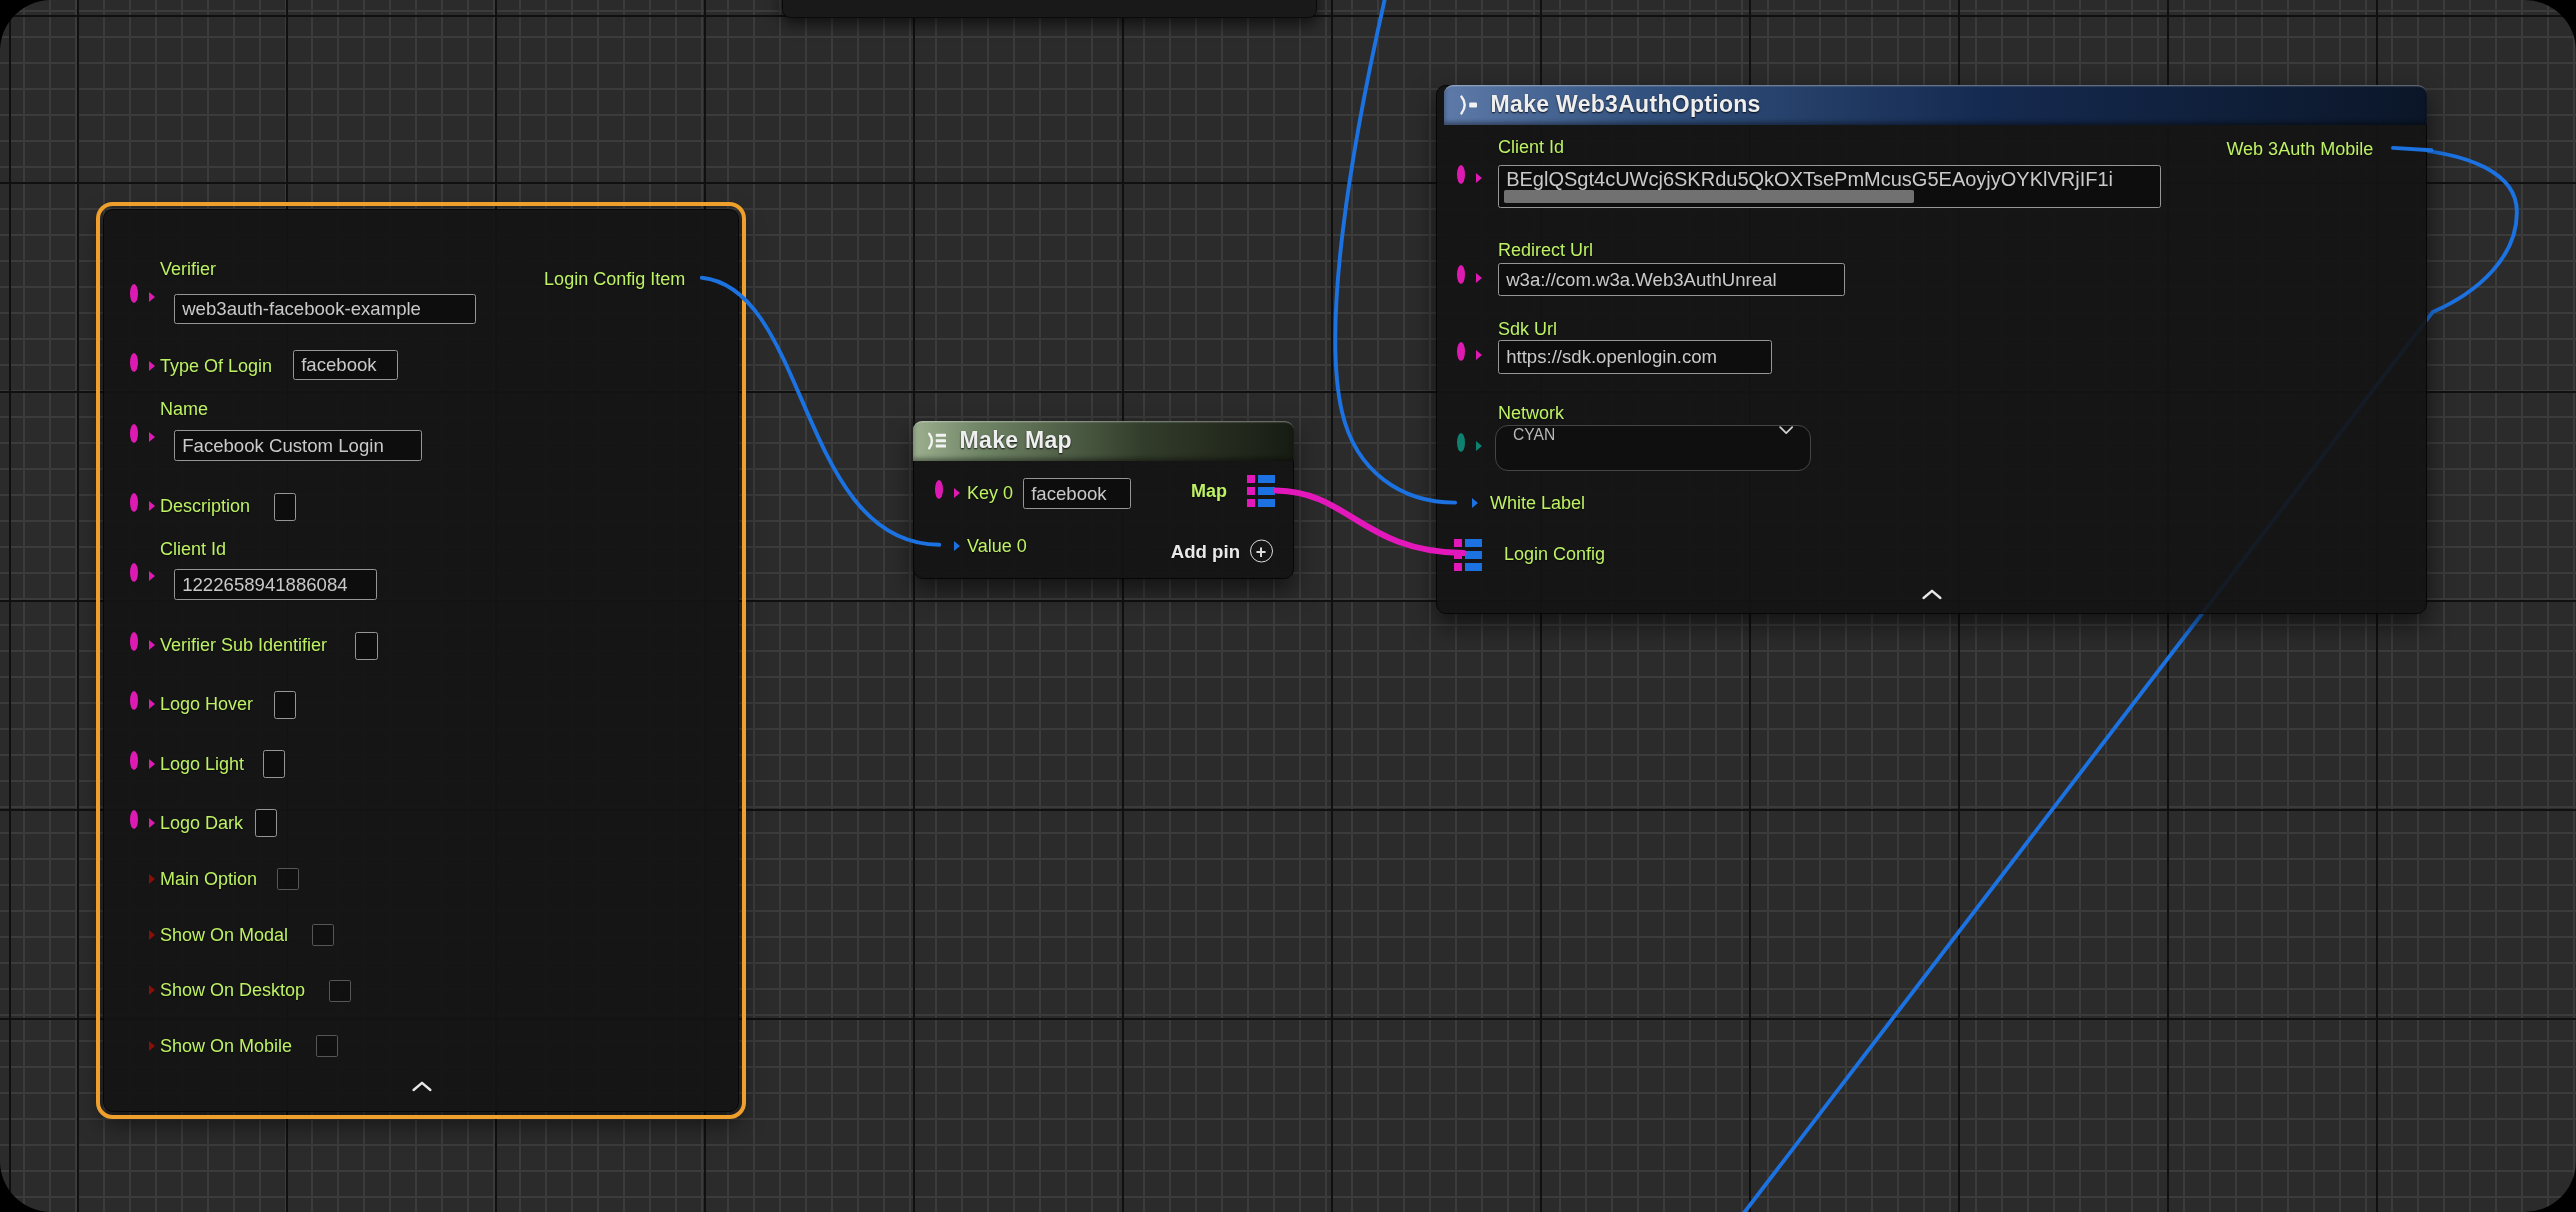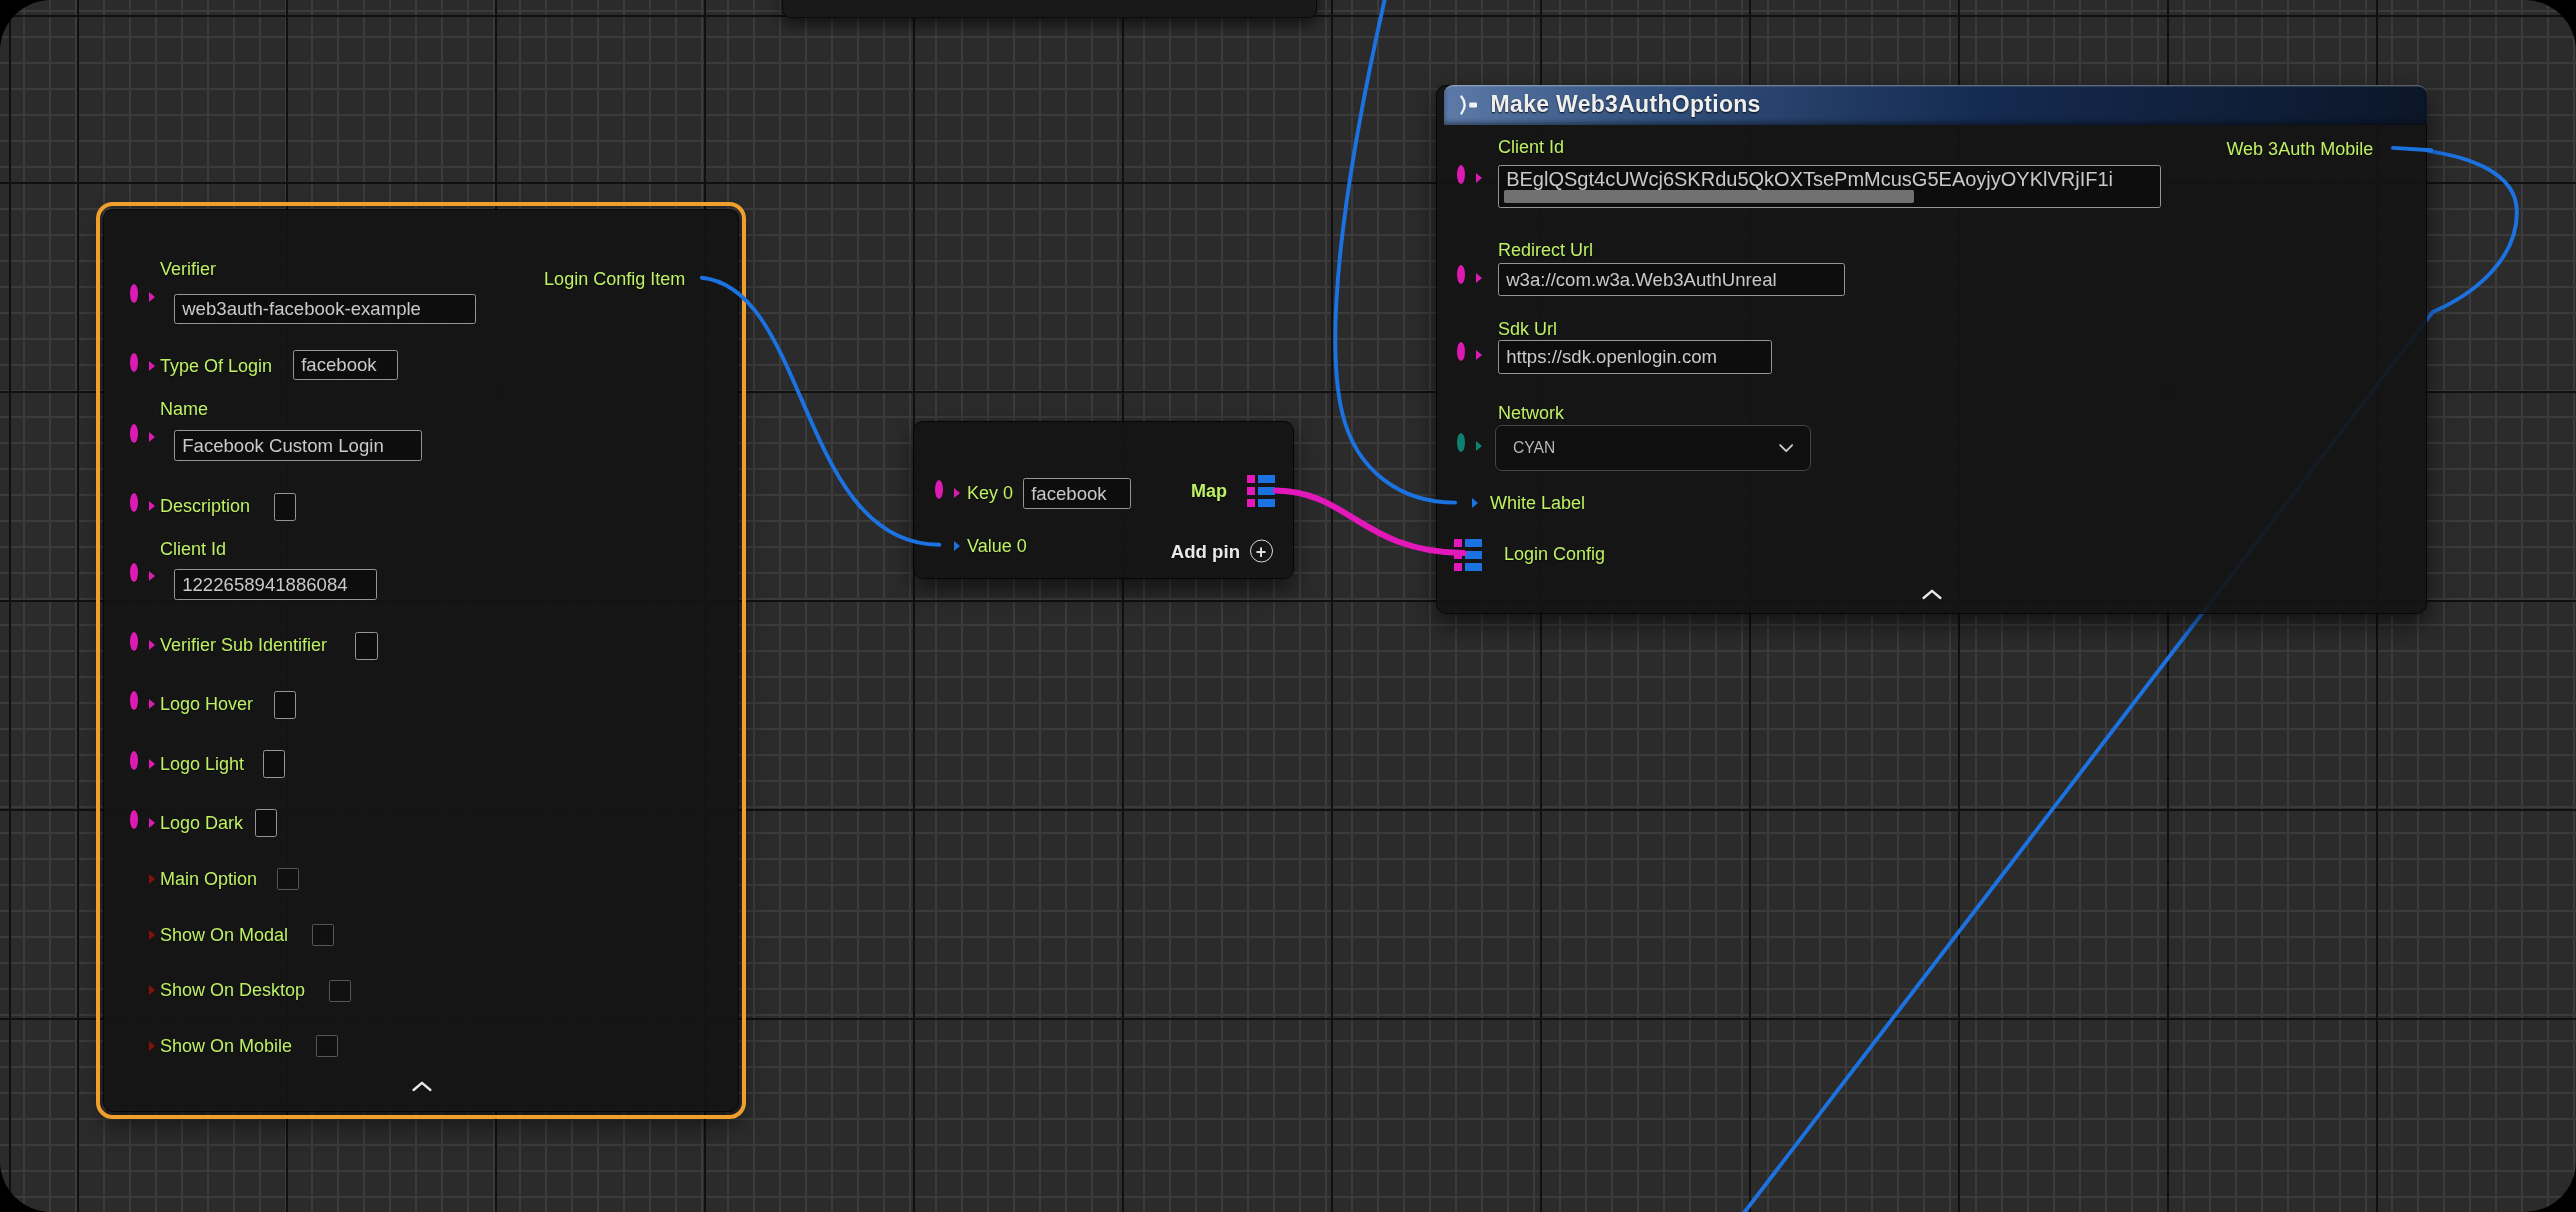--- a/index.html
+++ b/index.html
@@ -38,21 +38,21 @@
   .lbl{position:absolute;transform:translateY(-50%);color:#bef264;font-size:18px;
        white-space:nowrap;text-shadow:0 1.2px 1.2px rgba(0,0,0,0.6);}
   .tbox{position:absolute;box-sizing:border-box;background:#0d0d0d;
         border:1.2px solid #969696;border-radius:2.4px;color:#c9c9c9;font-size:18.6px;
         display:flex;align-items:center;padding:0 7.2px;white-space:nowrap;overflow:hidden;}
   .tbox .scrollbar{position:absolute;left:5.4px;bottom:4.2px;height:12.6px;width:62%;
         background:#717171;border-radius:1.8px;}
   .cb{position:absolute;box-sizing:border-box;width:21.6px;height:21.6px;
       border:1.2px solid #565656;background:rgba(12,12,12,0.5);border-radius:1.8px;}
   .dd{position:absolute;box-sizing:border-box;background:#0f0f0f;border:1.2px solid #454545;
-      border-radius:7px;color:#b8b8b8;font-size:15.6px;display:flex;align-items:center;
+      border-radius:13px;color:#b8b8b8;font-size:15.6px;display:flex;align-items:flex-start;
       justify-content:space-between;padding:0 17px;}
 
   
   .pin{position:absolute;transform:translate(-50%,-50%);width:18px;height:18px;}
   .pin .c{width:18px;height:18px;border-radius:50%;box-sizing:border-box;}
   .pin.hollow .c{border:4.8px solid var(--col);background:#141414;}
   .pin.filled .c{background:var(--col);}
   .pin .a{position:absolute;left:19px;top:50%;transform:translateY(-50%);width:0;height:0;
           border-top:5.4px solid transparent;border-bottom:5.4px solid transparent;
           border-left:6.6px solid var(--col);}
@@ -144,20 +144,29 @@
     <span class="pin filled" style="--col:#851109;left:35px;top:836px;"><span class="c"></span><span class="a"></span></span>
     <span class="lbl" style="left:56px;top:836px;">Show On Mobile</span>
     <div class="cb" style="left:212px;top:825px;"></div>
 
     <svg class="chev" style="left:318px;top:871px;" width="20.4" height="10.8" viewBox="0 0 34 18">
       <polyline points="3,15 17,3 31,15" fill="none" stroke="#e8e8e8" stroke-width="4" stroke-linecap="round" stroke-linejoin="round"></polyline>
     </svg>
   </div>
 
   <div class="node" style="left:913px;top:421px;width:381px;height:158px;">
+    <div class="hdr green">
+      <svg class="hicon" width="24" height="24" viewBox="0 0 40 40">
+        <path d="M7 8 Q16 20 7 32" fill="none" stroke="#f2f2f2" stroke-width="4" stroke-linecap="round"></path>
+        <rect x="18" y="8" width="17" height="5" rx="1" fill="#f2f2f2"></rect>
+        <rect x="18" y="17" width="17" height="5" rx="1" fill="#f2f2f2"></rect>
+        <rect x="18" y="26" width="17" height="5" rx="1" fill="#f2f2f2"></rect>
+      </svg>
+      <span class="title">Make Map</span>
+    </div>
 
     <span class="pin hollow" style="--col:#dd1ab1;left:29.5px;top:71px;"><span class="c"></span><span class="a"></span></span>
     <span class="lbl" style="left:53px;top:71px;">Key 0</span>
     <div class="tbox" style="left:109px;top:56px;width:108px;height:31px;">facebook</div>
 
     <span class="lbl" style="right:66px;left:auto;top:69px;font-weight:700;">Map</span>
     <div class="mappin" style="right:18px;top:53px;">
       <span class="r">
           <span class="sq"></span>
           <span class="bar"></span>

